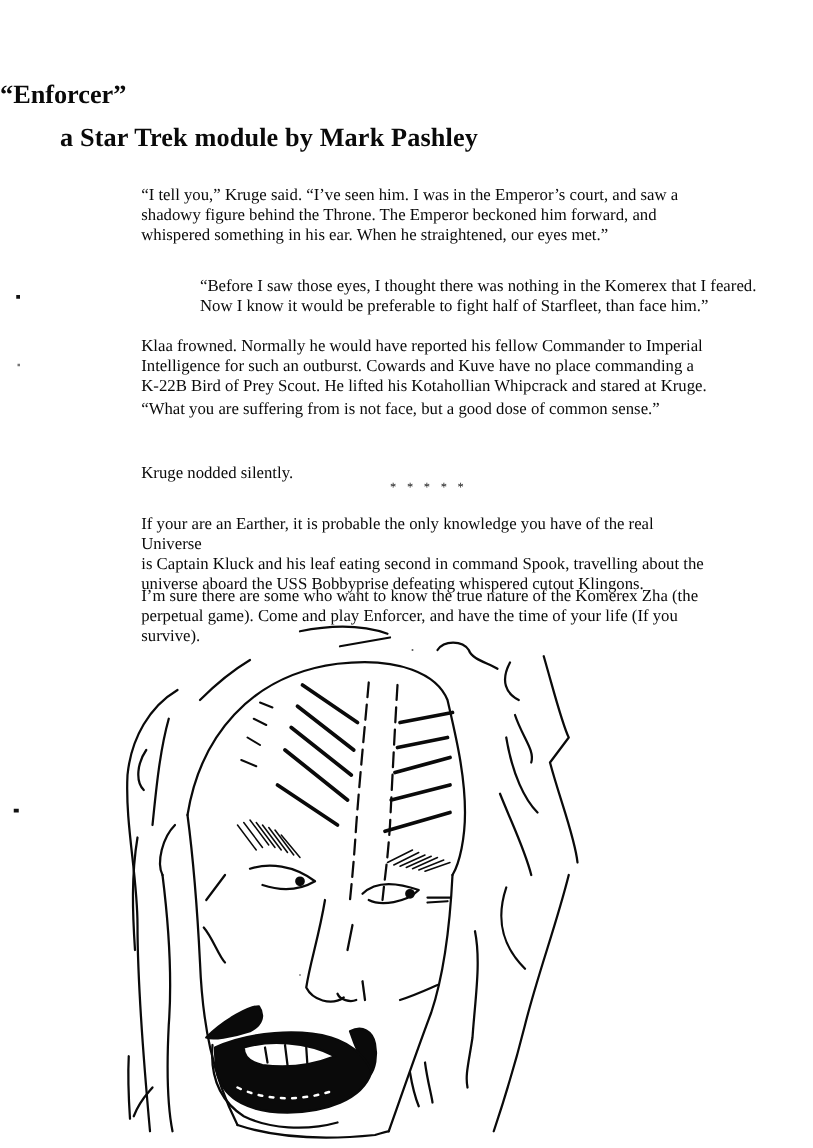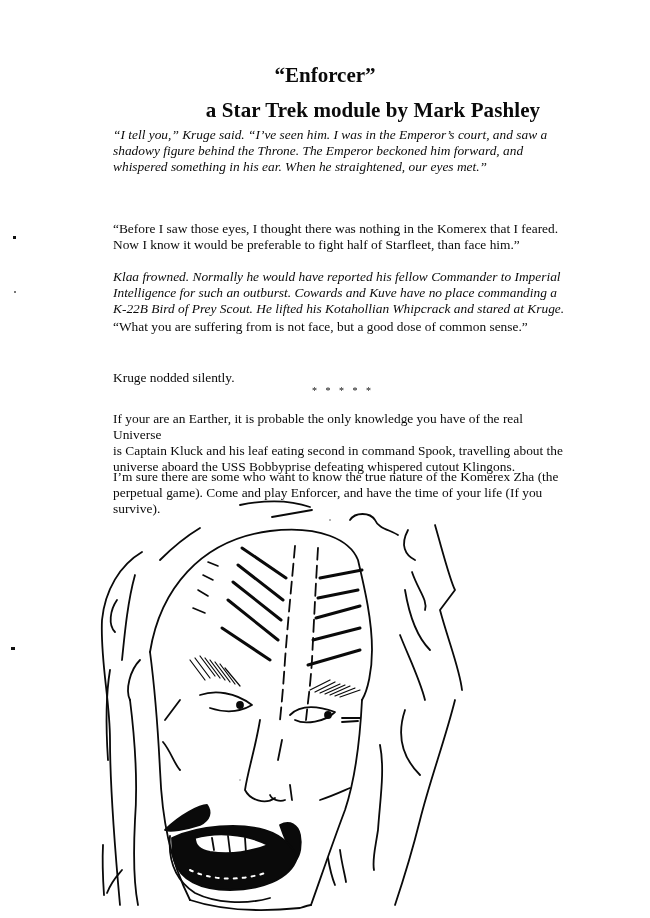--- a/index.html
+++ b/index.html
@@ -1,25 +1,25 @@
 <!DOCTYPE html>
 <html><head>
   <meta charset="utf-8">
   <style>
     html, body { margin: 0; padding: 0; background: #ffffff; }
     body { width: 650px; height: 918px; position: relative; overflow: hidden; font-family: "Liberation Serif", serif; color: #0a0a0a; }
     .page { position: absolute; left: 0; top: 0; width: 650px; height: 918px; background: #fff; }
-    .title { position: absolute; left: 0; width: 650px; text-align: center; font-weight: bold; }
+    .title { position: absolute; left: 0; width: 650px; text-align: left; font-weight: bold; }
     .t1 { top: 63px; font-size: 21px; }
     .t2 { top: 98px; font-size: 21px; letter-spacing: 0.1px; padding-left: 48px; }
     .para { position: absolute; left: 113px; width: 460px; font-size: 13.4px; line-height: 16px; margin: 0; white-space: pre-line; }
-    .p1 { top: 127px; font-style: italic; }
+    .p1 { top: 148px; }
     .p2 { top: 188px; }
-    .p3 { top: 221px; }
-    .p4 { top: 269px; font-style: italic; }
+    .p3 { top: 221px; margin-left: 47px; }
+    .p4 { top: 269px; }
     .p5 { top: 319px; }
     .p6 { top: 370px; }
     .stars { position: absolute; top: 385px; left: 0; width: 650px; text-align: center; font-size: 10px; letter-spacing: 3px; padding-left: 36px; box-sizing: border-box; }
     .p7 { top: 411px; }
     .p8 { top: 469px; }
     .mark { position: absolute; background: #111; }
     svg.drawing { position: absolute; left: 0; top: 0; }
   </style>
 </head>
 <body>

